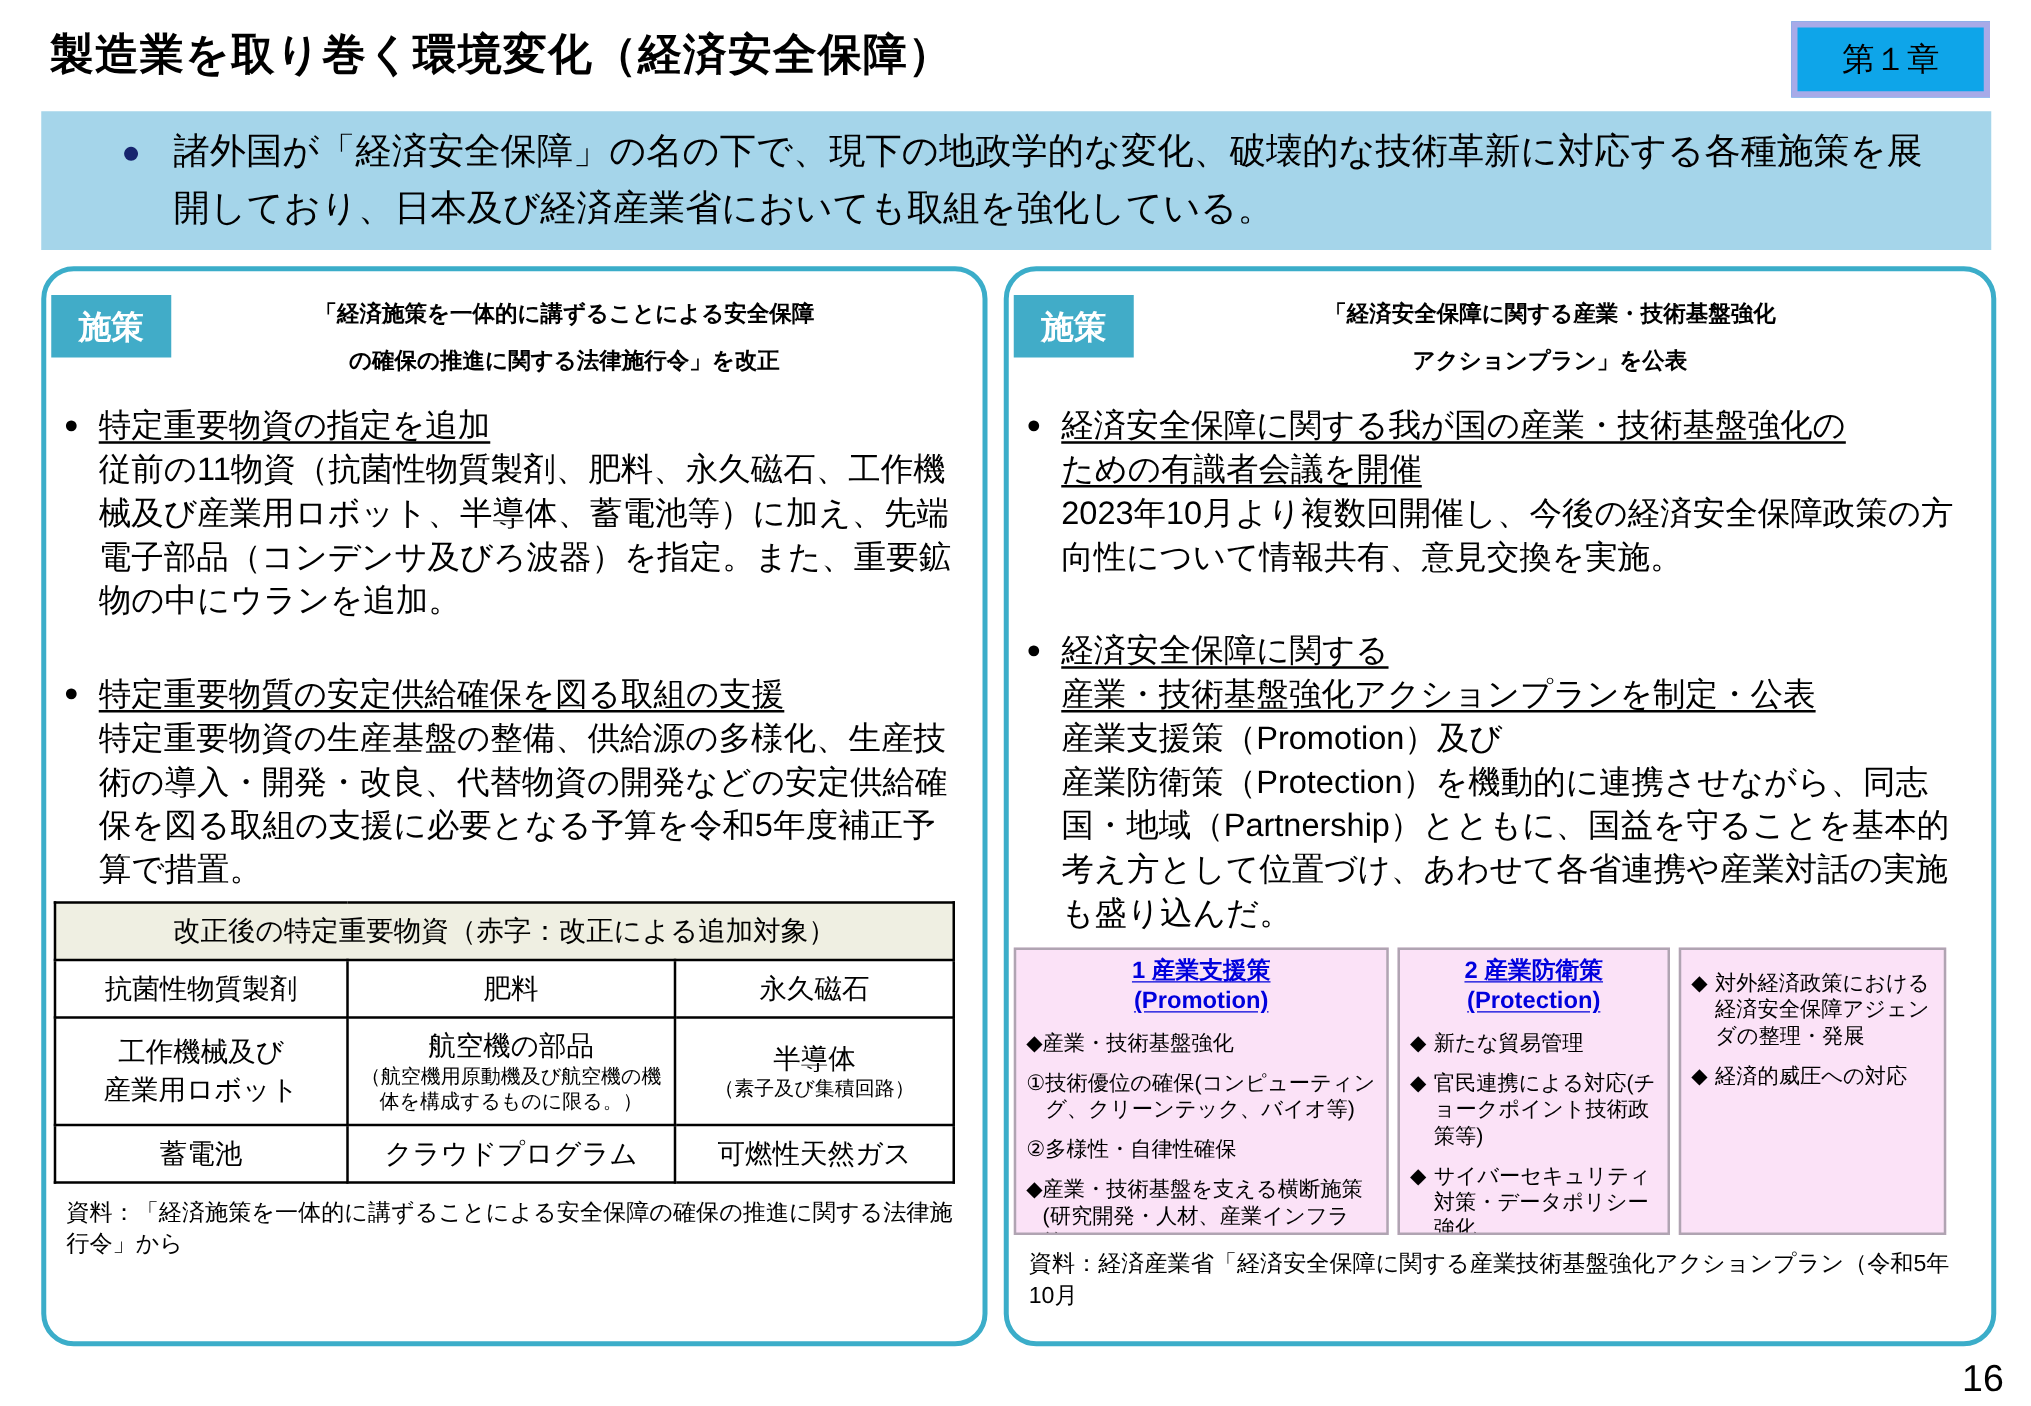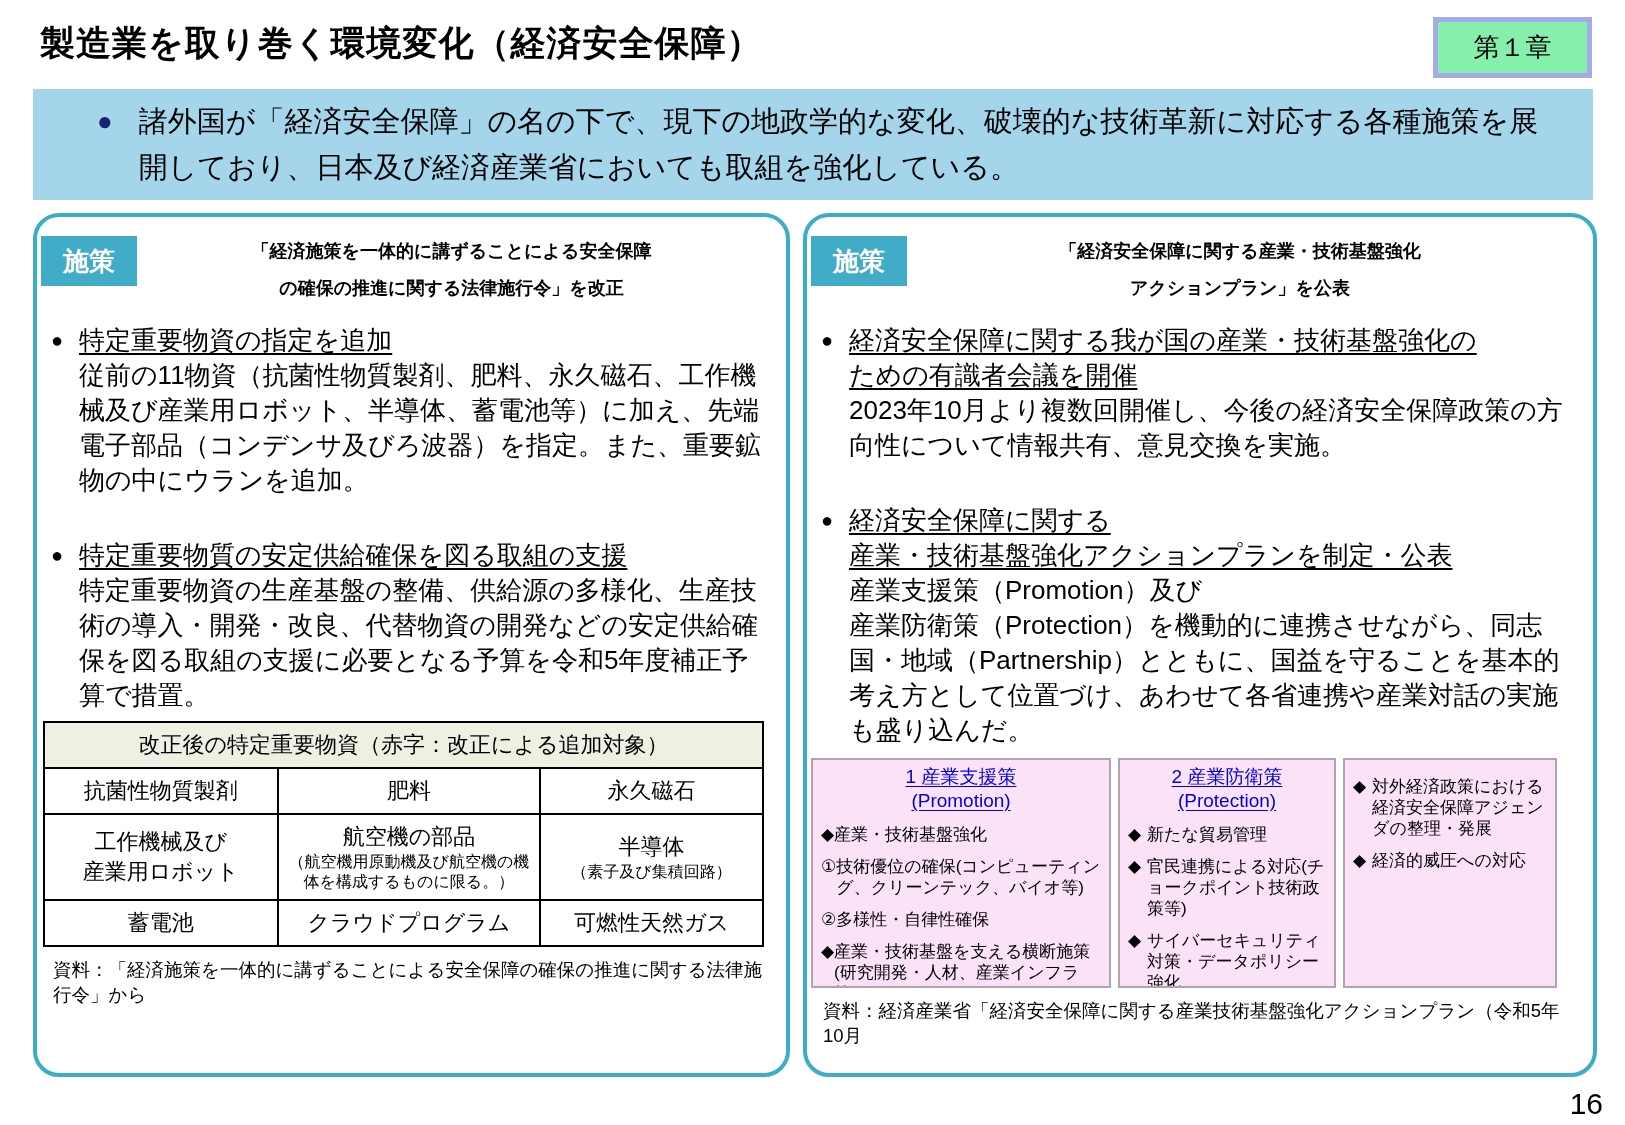--- a/index.html
+++ b/index.html
@@ -2,21 +2,21 @@
 <html><head>
 <meta charset="utf-8">
 <style>
   html,body { margin:0; padding:0; background:#fff; }
   body { font-family:"Liberation Sans","DejaVu Sans",sans-serif; color:#000; }
   .page { position:relative; width:1625px; height:1125px; background:#fff; overflow:hidden; }
 
   
   .doc-title { position:absolute; left:40px; top:20px; font-size:35px; font-weight:bold; letter-spacing:1px; }
   .chapter-badge { position:absolute; left:1433px; top:17px; width:159px; height:61px; box-sizing:border-box;
-    background:#86efac; border:5px solid #a7aae8; display:flex; align-items:center; justify-content:center;
+    background:#0ea5e9; border:5px solid #a7aae8; display:flex; align-items:center; justify-content:center;
     font-size:26px; }
 
   
   .banner { position:absolute; left:33px; top:89px; width:1560px; height:111px; background:#a5d5ea;
     box-sizing:border-box; padding:9px 34px 0 64px; display:flex; }
   .banner-bullet { flex:none; color:#17256e; font-size:26px; line-height:46px; margin-right:26px; }
   .banner-text { font-size:29px; line-height:46px; }
 
   
   .panel { position:absolute; top:213px; height:864px; box-sizing:border-box; background:#fff;
@@ -50,21 +50,21 @@
 
   .source-note { margin-top:10px; font-size:18.5px; line-height:25px; padding-left:12px; }
   .source-line2 { display:block;margin-top:40px; }
   .indent-right { padding-left:48px; }
 
   
   .plan-boxes { display:flex; gap:7px; margin-top:10px; }
   .plan-box { box-sizing:border-box; height:230px; background:#fbe2f7; border:2px solid #b0a4b2;
     padding:5px 8px; overflow:hidden; }
   .plan-box.b1 { width:300px; } .plan-box.b2 { width:218px; } .plan-box.b3 { width:214px; }
-  .pb-title { text-align:center; font-size:19px; line-height:24px; font-weight:normal; color:#0000dd;
+  .pb-title { text-align:center; font-size:19px; line-height:24px; font-weight:bold; color:#0000dd;
     text-decoration:underline; text-underline-offset:3px; margin-bottom:6px; }
   .pb-title span { display:block; }
   .pb-item { display:flex; font-size:17px; line-height:21px; margin-top:11px; }
   .pb-marker { flex:none; }
   .pb-item.spaced .pb-marker { margin-right:6px; }
   .pb-text { flex:1; }
 
   .page-number { position:absolute; right:22px; bottom:4px; font-size:30px; }
 </style>
 </head>

